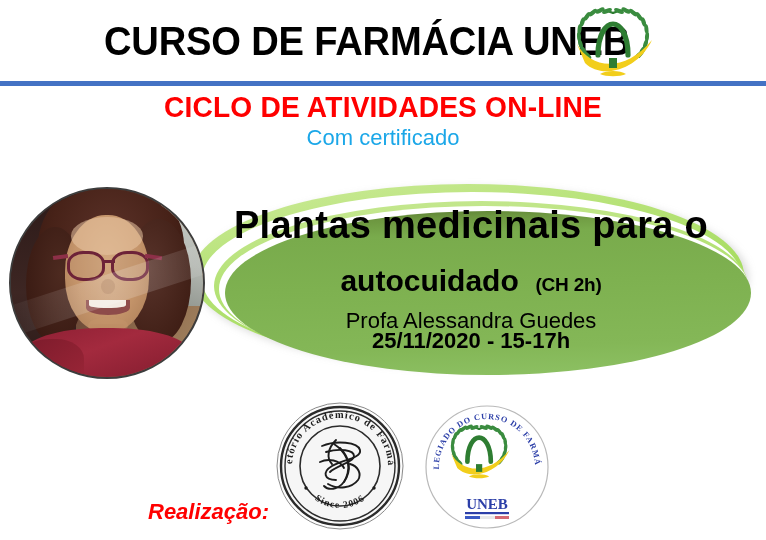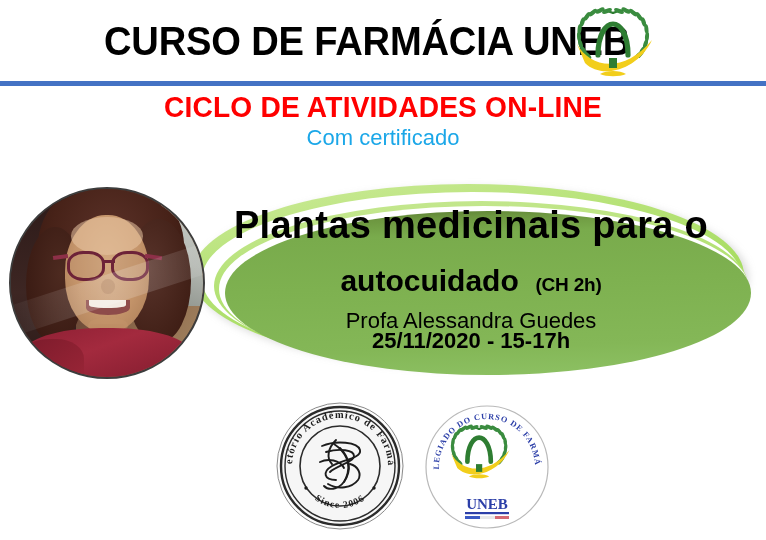--- a/index.html
+++ b/index.html
@@ -218,20 +218,21 @@
     <div class="ph ph-nose"></div>
     <div class="ph ph-mouth">
       <div class="ph ph-teeth"></div>
     </div>
     <div class="ph ph-chin"></div>
     <div class="ph ph-shirt"></div>
     <div class="ph ph-shirtL"></div>
     <div class="ph ph-streak"></div>
   </div>
 
+  <div class="realizacao">Realização:</div>
 
   <div class="seal-da">
     <svg width="132" height="132" viewBox="0 0 132 132">
       <defs>
         <path id="arcTopDA" d="M 18 66 A 48 48 0 0 1 114 66"></path>
         <path id="arcBotDA" d="M 24 66 A 42 42 0 0 0 108 66"></path>
       </defs>
       <circle cx="66" cy="66" r="64" fill="#fdfdfd"></circle>
       <circle cx="66" cy="66" r="63" fill="none" stroke="#8a8a8a" stroke-width="1"></circle>
       <circle cx="66" cy="66" r="59" fill="#f6f6f6" stroke="#2b2b2b" stroke-width="2.4"></circle>

